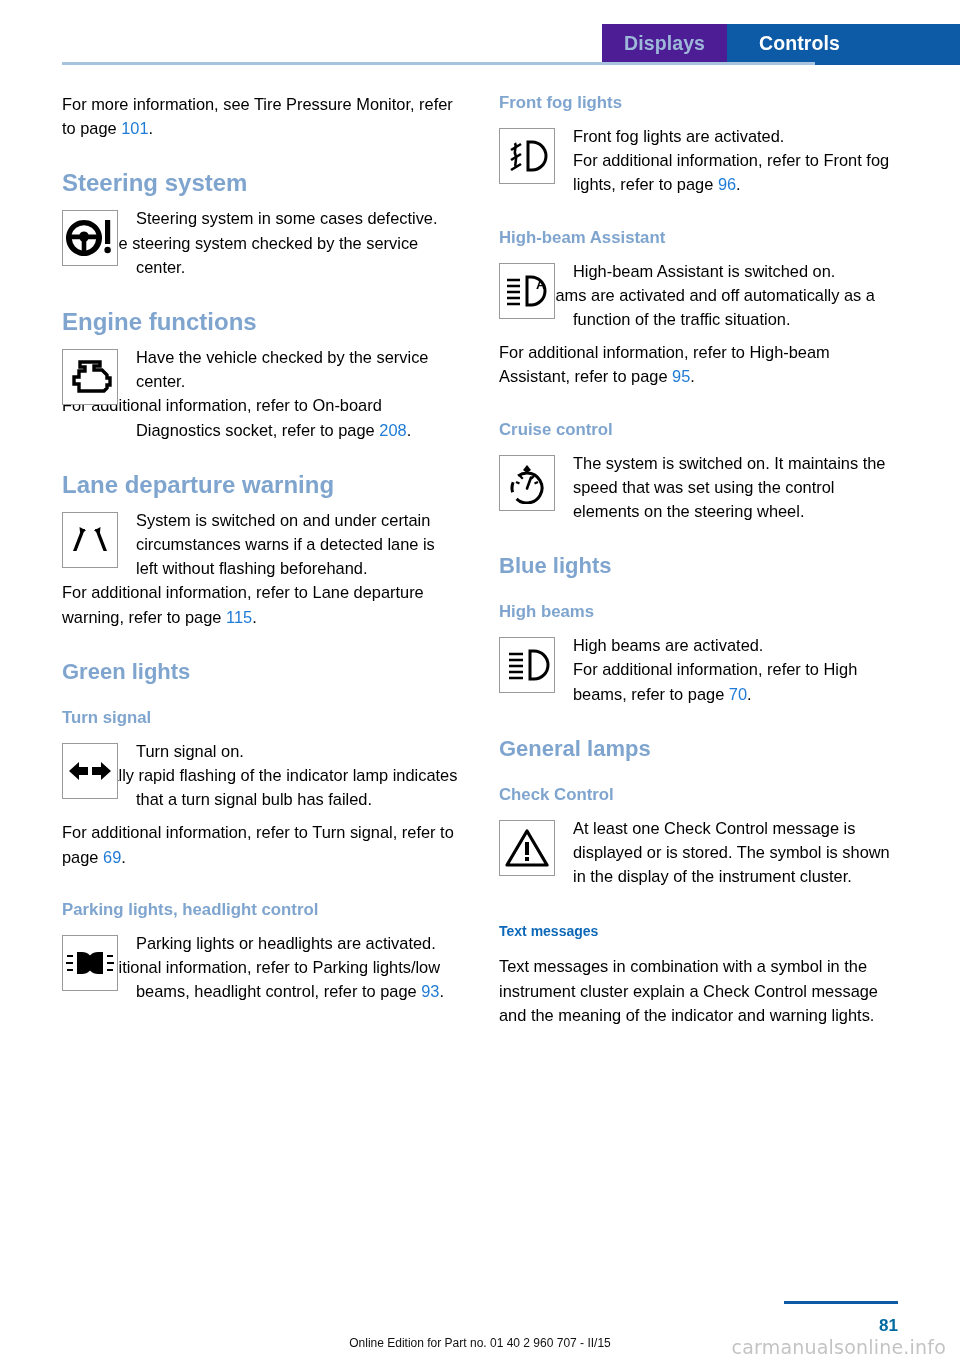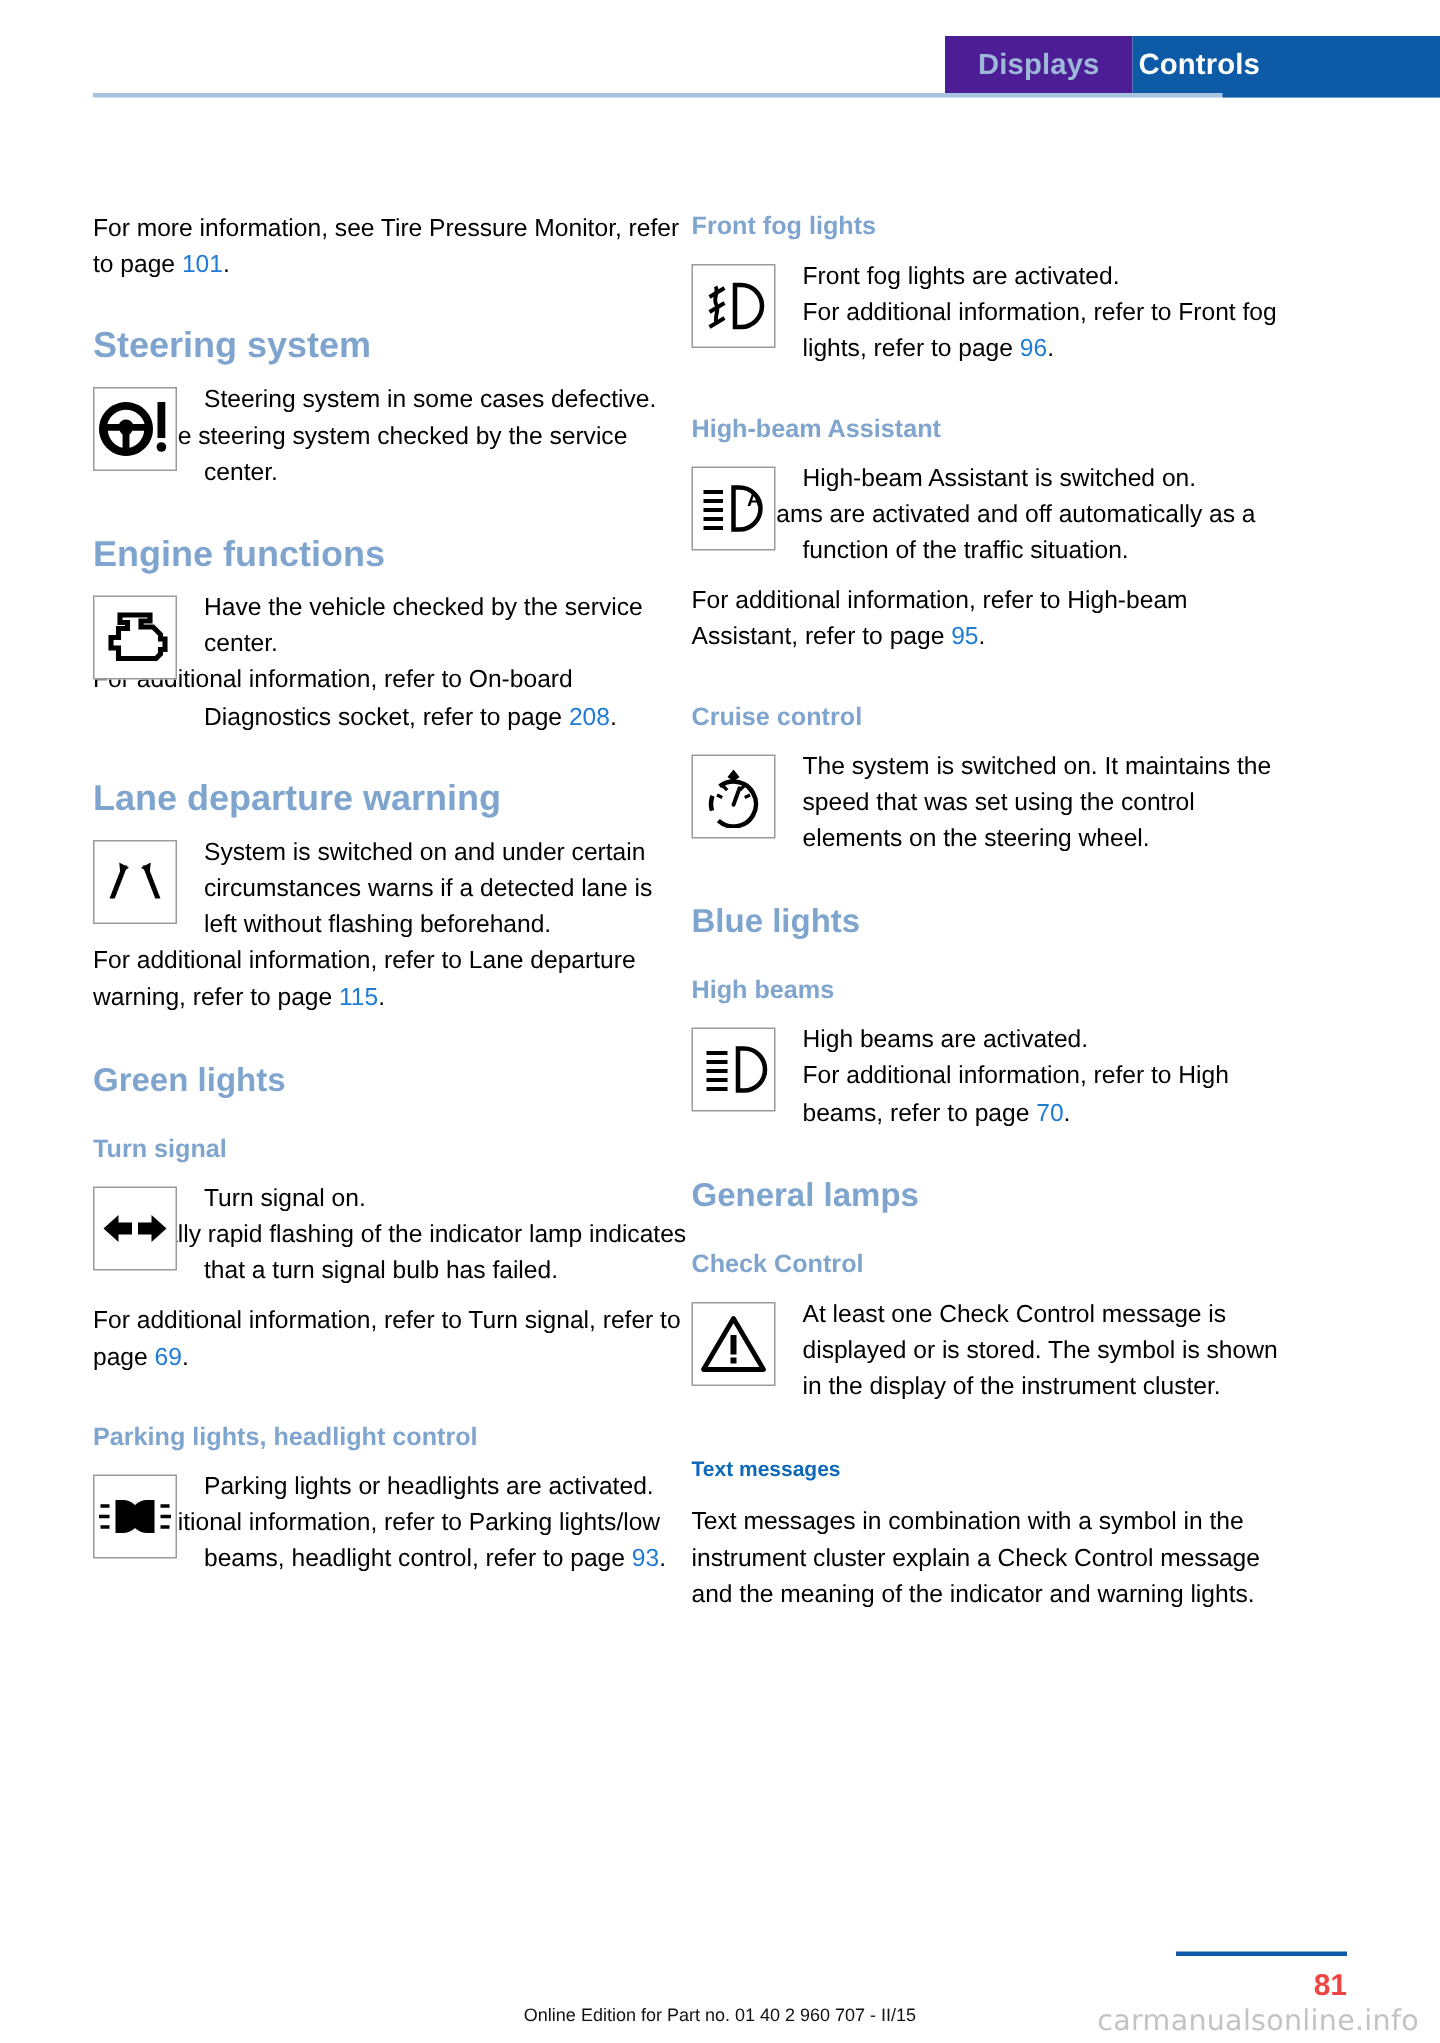--- a/index.html
+++ b/index.html
@@ -36,21 +36,21 @@
     padding: 0 22px 0 22px;
   }
   .tab-inactive {
     color: #9db8d8;
     background: #4c1d95;
   }
   .tab-active {
     color: #ffffff;
     background: #0d5ba6;
     padding-right: 120px;
-    padding-left: 4px;
+    padding-left: 32px;
   }
   .header-rule {
     position: absolute;
     left: 62px; right: 0; top: 62px;
     height: 3px;
     background: #a8c3e0;
   }
   .header-rule-dark {
     position: absolute;
     right: 0; top: 62px;
@@ -60,21 +60,21 @@
   }
 
   
   .page {
     position: absolute;
     top: 92px; left: 62px;
     width: 836px;
   }
   .columns {
     display: flex;
-    margin-top: 48px;
+    gap: 38px;
   }
   .col { width: 399px; }
 
   
   p, .txt {
     margin: 0;
     font-size: 16.4px;
     line-height: 24.2px;
     color: #000;
   }
@@ -132,23 +132,23 @@
   }
   .footer-rule {
     position: absolute;
     right: 62px; bottom: 58px;
     width: 114px; height: 3px;
     background: #0d5ba6;
   }
   .pagenum {
     position: absolute;
     right: 62px; bottom: 26px;
-    font-size: 20px;
+    font-size: 17px;
     font-weight: bold;
-    color: #ef4444;
+    color: #0369a1;
   }
   .edition {
     position: absolute;
     left: 0; right: 0; bottom: 12px;
     text-align: center;
     font-size: 12px;
     color: #111;
   }
   .watermark {
     position: absolute;

